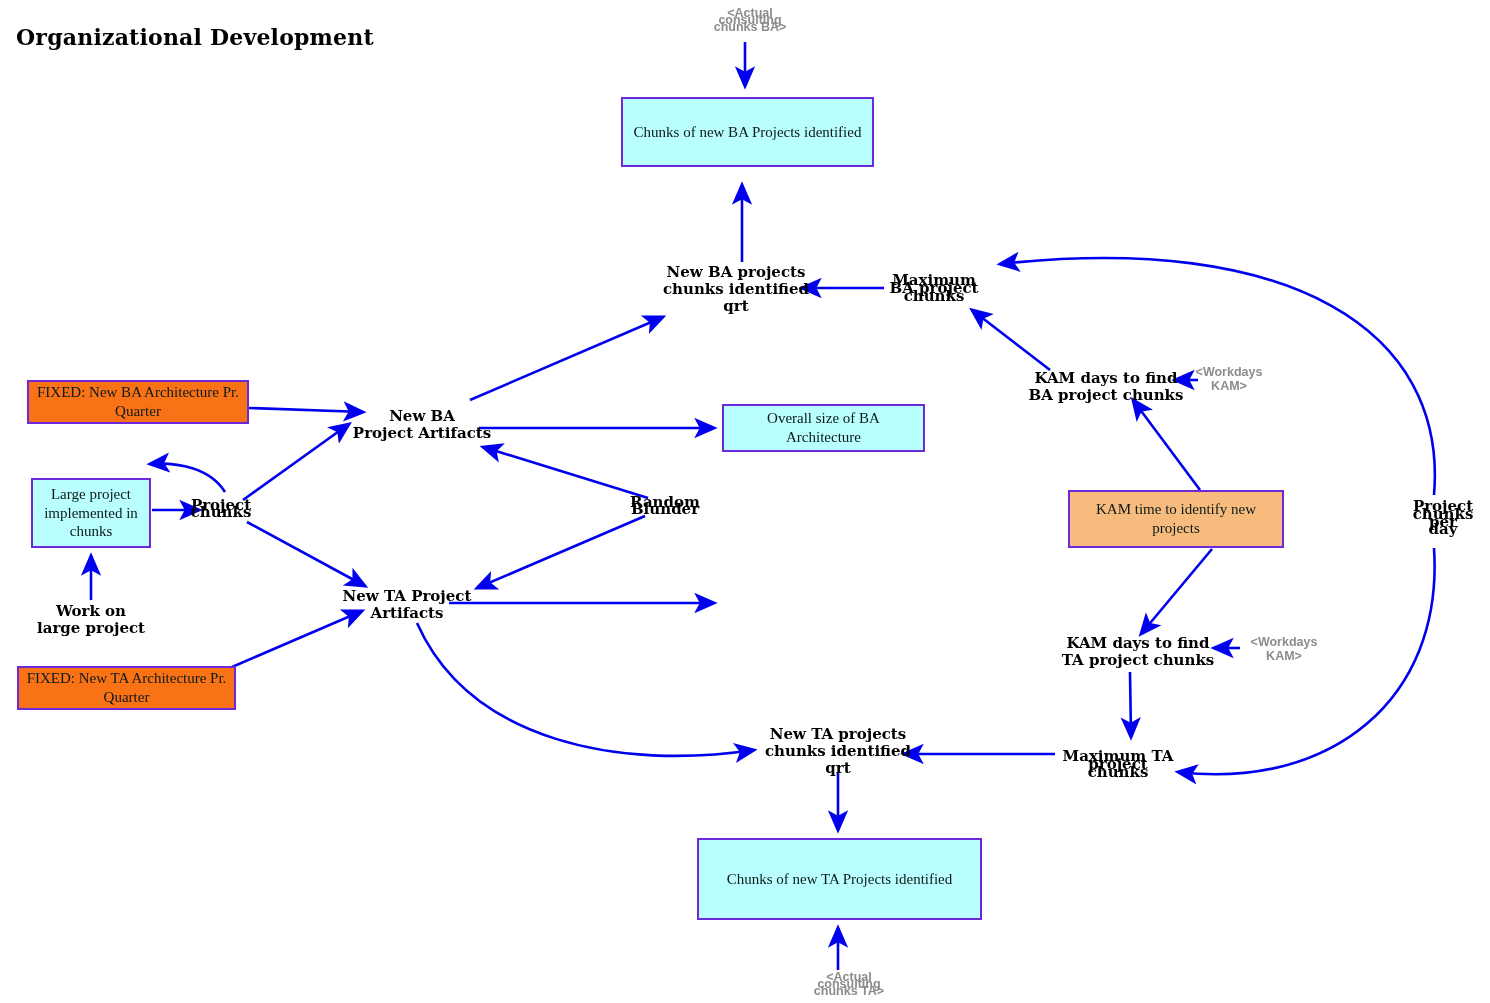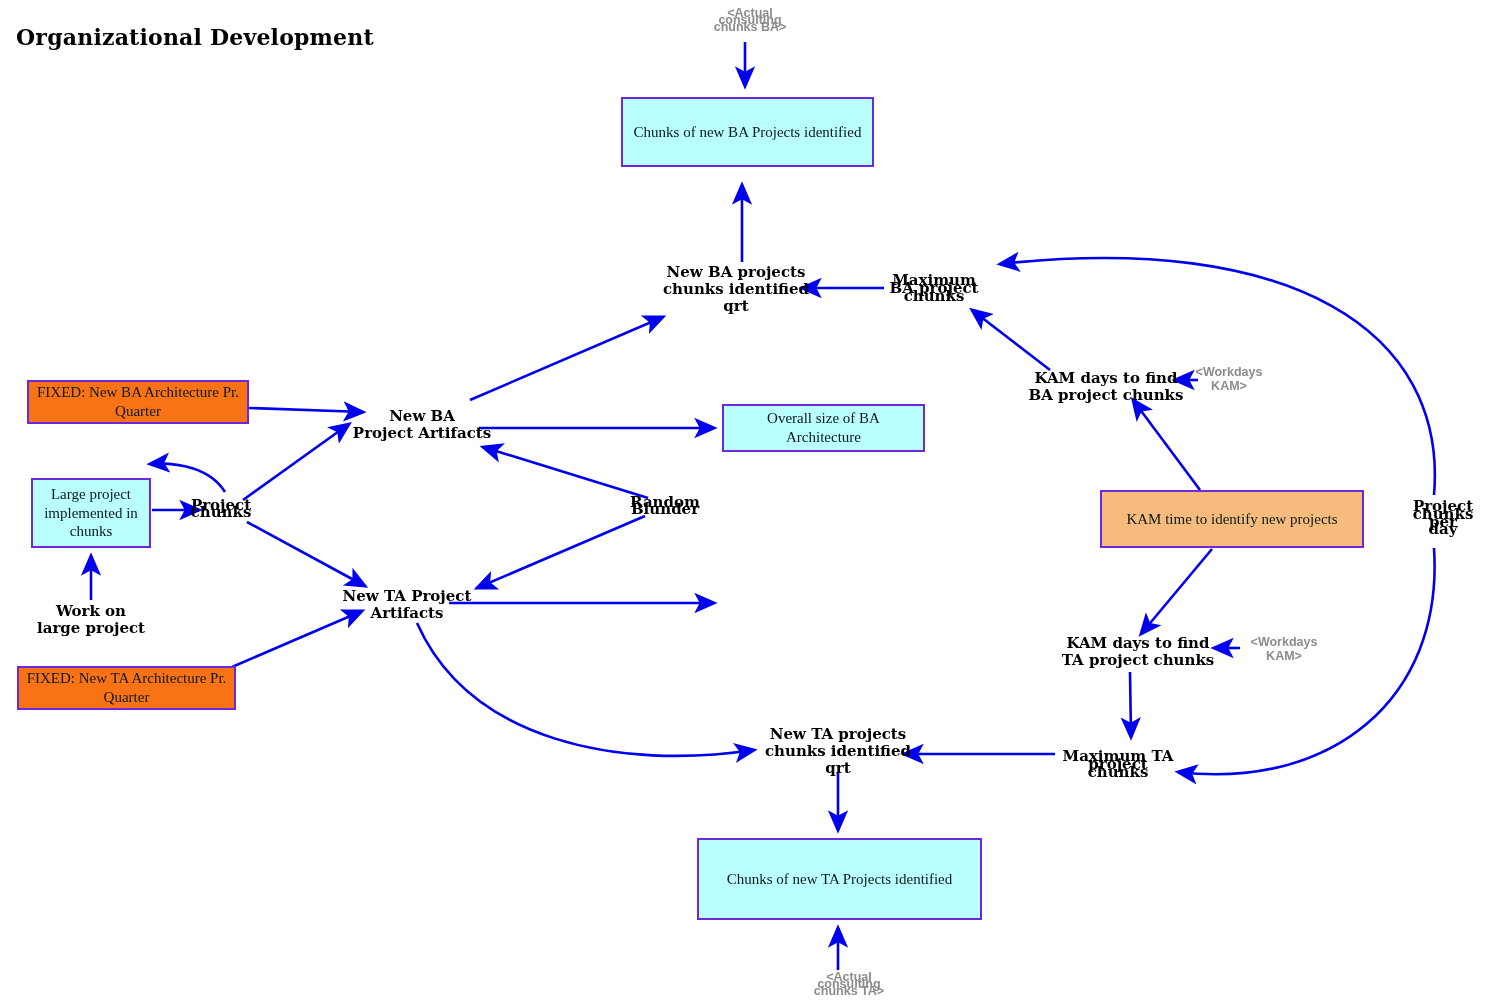--- a/index.html
+++ b/index.html
@@ -118,21 +118,21 @@
 
   <div class="box cyan" style="left:722px;top:404px;width:203px;height:48px;">
     <span>Overall size of BA Architecture</span>
   </div>
 
 
   <div class="box blue" style="left:17px;top:666px;width:219px;height:44px;">
     <span>FIXED: New TA Architecture Pr. Quarter</span>
   </div>
 
-  <div class="box orange" style="left:1100px;top:490px;width:264px;height:58px;">
+  <div class="box orange" style="left:1068px;top:490px;width:216px;height:58px;">
     <span>KAM time to identify new projects</span>
   </div>
 
   <div class="box cyan" style="left:697px;top:838px;width:285px;height:82px;">
     <span>Chunks of new TA Projects identified</span>
   </div>
 
   <div class="var" style="left:736px;top:289px;">New BA projects
 chunks identified
 qrt</div>

